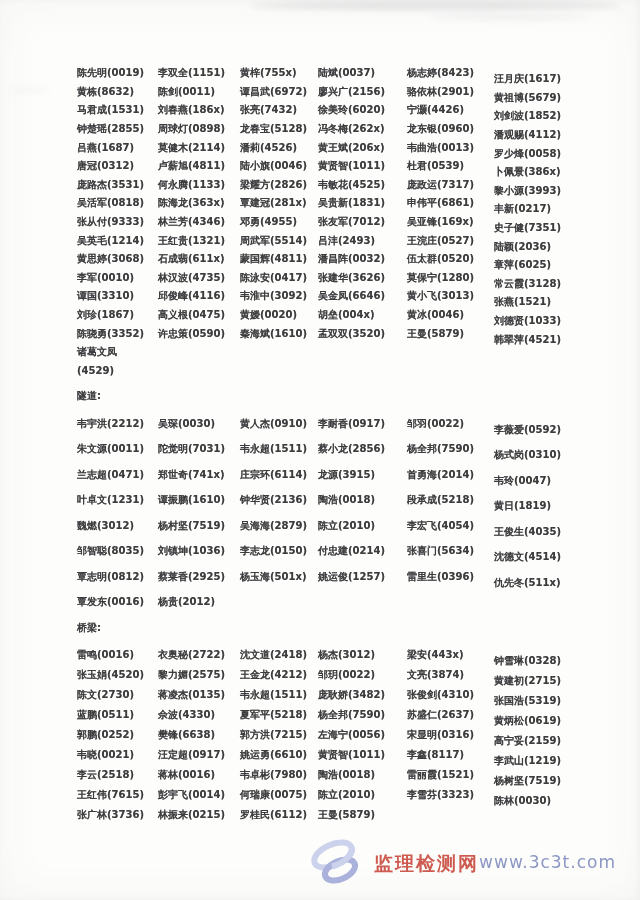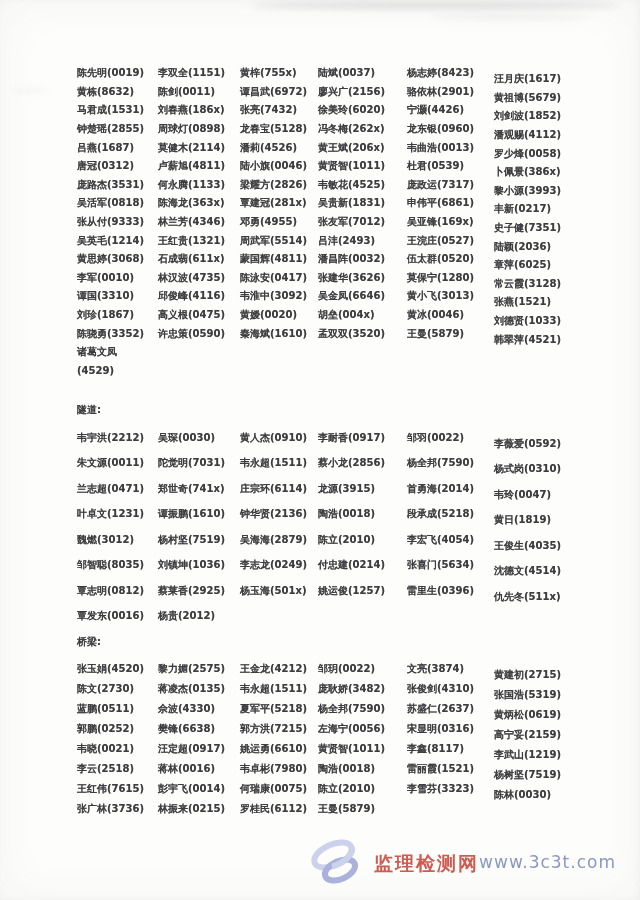--- a/index.html
+++ b/index.html
@@ -17,21 +17,21 @@
   .rows-tunnel .row{height:25.5px;}
   .rows-bridge .row{height:20px;}
   .entry{display:inline-block;}
   .entry:nth-child(1){width:81px;}
   .entry:nth-child(2){width:82px;}
   .entry:nth-child(3){width:78px;}
   .entry:nth-child(4){width:89px;}
   .entry:nth-child(5){width:87px;}
   .entry:nth-child(6){width:90px;margin-top:12px;}
   .block-header{height:17px;line-height:17px;}
-  .hdr-tunnel{margin-top:21px;margin-bottom:7px;}
+  .hdr-tunnel{margin-top:7px;margin-bottom:7px;}
   .hdr-bridge{margin-top:4px;margin-bottom:9px;}
 
   .watermark{position:absolute;right:24px;bottom:10px;display:flex;align-items:center;gap:7px;}
   .wm-text{display:flex;flex-direction:row;line-height:1.15;}
   .wm-name{font-size:19px;font-weight:bold;letter-spacing:2px;}
   .wm-url{font-size:17px;letter-spacing:1px;}
 </style>
 </head>
 <body>
 
@@ -213,21 +213,21 @@
             <span class="entry">魏燃(3012)</span>
             <span class="entry">杨村坚(7519)</span>
             <span class="entry">吴海海(2879)</span>
             <span class="entry">陈立(2010)</span>
             <span class="entry">李宏飞(4054)</span>
             <span class="entry">王俊生(4035)</span>
           </div>
           <div class="row">
             <span class="entry">邹智聪(8035)</span>
             <span class="entry">刘镇坤(1036)</span>
-            <span class="entry">李志龙(0249)</span>
+            <span class="entry">李志龙(0150)</span>
             <span class="entry">付忠建(0214)</span>
             <span class="entry">张喜门(5634)</span>
             <span class="entry">沈德文(4514)</span>
           </div>
           <div class="row">
             <span class="entry">覃志明(0812)</span>
             <span class="entry">蔡莱香(2925)</span>
             <span class="entry">杨玉海(501x)</span>
             <span class="entry">姚运俊(1257)</span>
             <span class="entry">雷里生(0396)</span>
@@ -236,20 +236,28 @@
           <div class="row">
             <span class="entry">覃发东(0016)</span>
             <span class="entry">杨贵(2012)</span>
           </div>
         </div>
     </section>
 
     <section>
       <div class="block-header hdr-bridge">桥梁:</div>
       <div class="rows rows-bridge">
+          <div class="row">
+            <span class="entry">雷鸣(0016)</span>
+            <span class="entry">衣奥秘(2722)</span>
+            <span class="entry">沈文道(2418)</span>
+            <span class="entry">杨杰(3012)</span>
+            <span class="entry">梁安(443x)</span>
+            <span class="entry">钟雪琳(0328)</span>
+          </div>
           <div class="row">
             <span class="entry">张玉娟(4520)</span>
             <span class="entry">黎力媚(2575)</span>
             <span class="entry">王金龙(4212)</span>
             <span class="entry">邹玥(0022)</span>
             <span class="entry">文亮(3874)</span>
             <span class="entry">黄建初(2715)</span>
           </div>
           <div class="row">
             <span class="entry">陈文(2730)</span>

